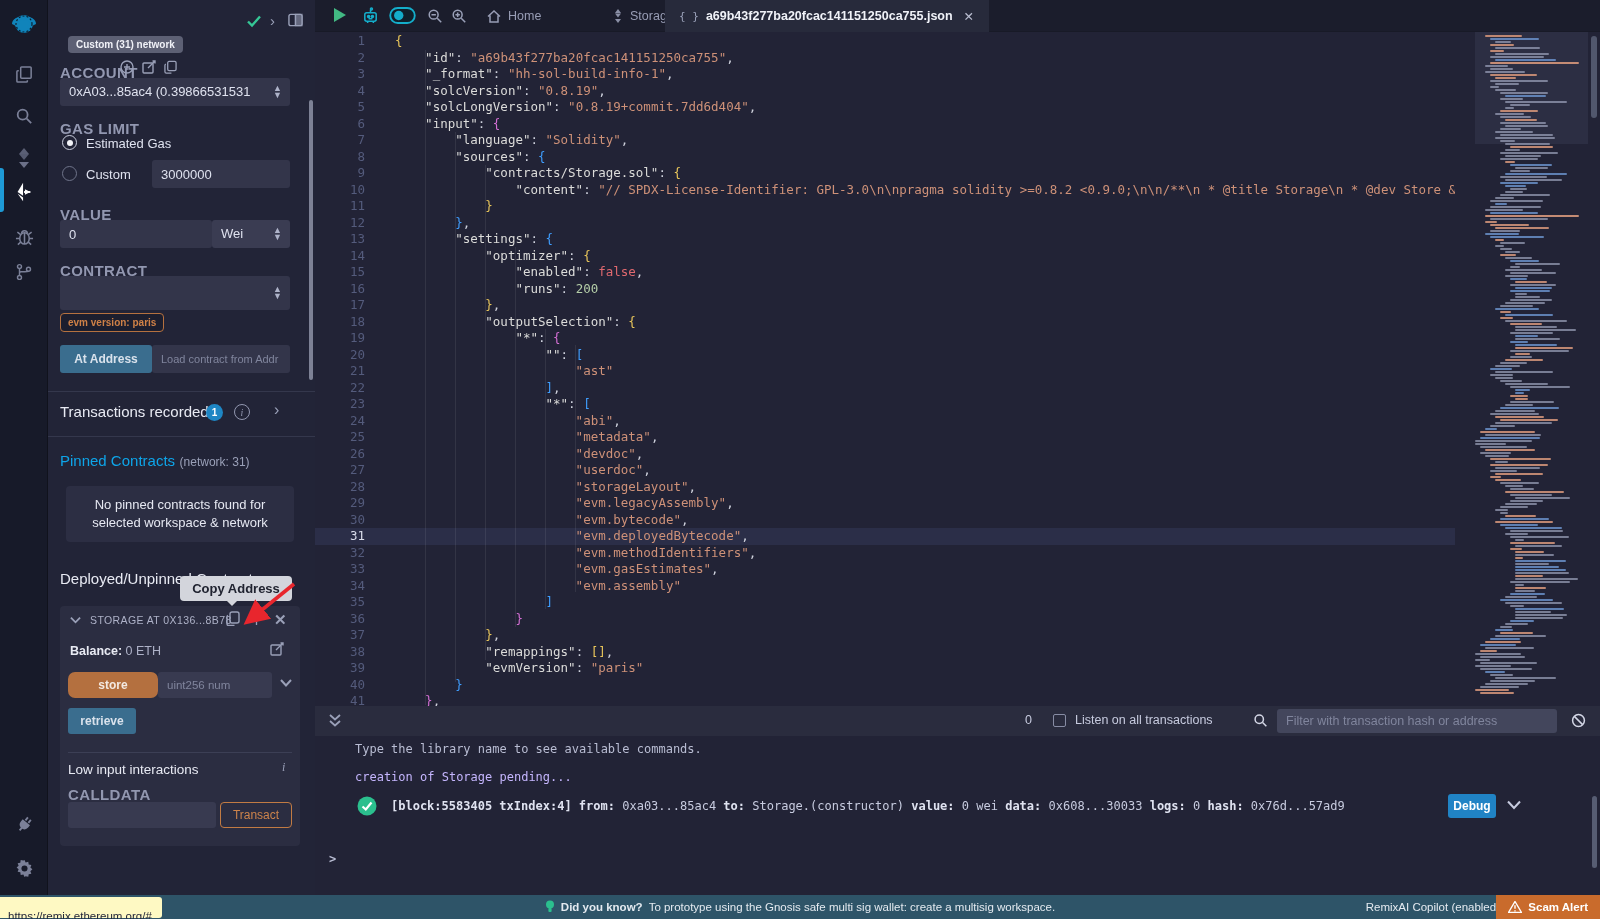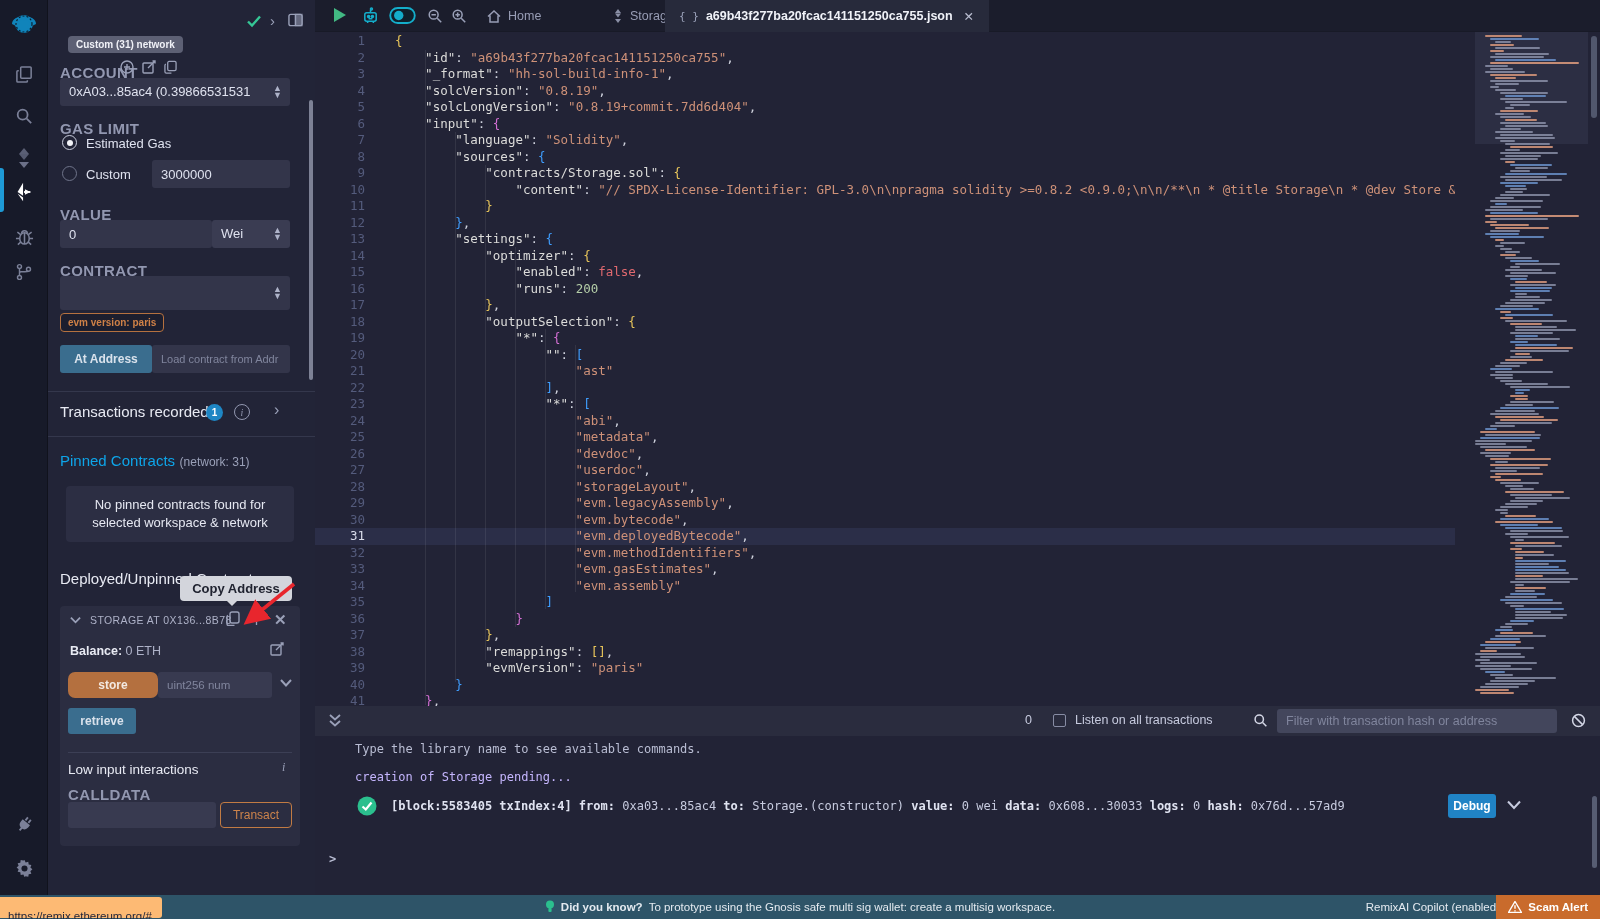--- a/index.html
+++ b/index.html
@@ -62,21 +62,21 @@
   .termbar { left:315px; top:706px; width:1285px; height:30px; background:#2a2c3e; display:flex; align-items:center; }
   .term { left:315px; top:736px; width:1285px; height:159px; background:#222336; font-family:"DejaVu Sans Mono",monospace; color:#b9bdd3; font-size:12px; }
   .tx-lbl { font-weight:bold; color:#dfe2f0; }
   .tx-val { color:#c7cbdf; }
   .chk { width:13px; height:13px; border:1px solid #878ca4; border-radius:2px; background:transparent; }
   .debug-btn { position:absolute; left:1133px; top:58px; width:48px; height:24px; background:#2083c5; color:#fff; border:none; border-radius:3px; font-size:12px; font-weight:bold; font-family:"Liberation Sans",sans-serif; }
   .term-scroll { position:absolute; left:1277px; top:60px; width:5px; height:72px; background:#575d73; border-radius:3px; }
 
   
   .statusbar { left:0; top:895px; width:1600px; height:24px; background:#2e5468; display:flex; align-items:center; }
-  .url-tip { position:absolute; left:0; top:897px; height:21px; background:#fdba74; color:#23263a; font-size:11.5px; display:flex; align-items:center; padding:16px 10px 0 8px; border-radius:0 3px 3px 0; z-index:5; }
+  .url-tip { position:absolute; left:0; top:897px; height:21px; background:#fef9c3; color:#23263a; font-size:11.5px; display:flex; align-items:center; padding:16px 10px 0 8px; border-radius:0 3px 3px 0; z-index:5; }
   .scam { position:absolute; right:0; top:895px; height:24px; background:#c96b2c; color:#fff; font-size:11.5px; font-weight:bold; display:flex; align-items:center; gap:6px; padding:0 12px; }
   .tipwrap { width:100%; display:flex; justify-content:center; align-items:center; gap:6px; color:#e4eaf0; font-size:11.5px; }
   .copilot { position:absolute; right:100px; top:0; height:24px; display:flex; align-items:center; color:#e4eaf0; font-size:11.5px; }
 </style>
 </head>
 <body>
 
 <div class="app">
 
   <div class="abs rail">

